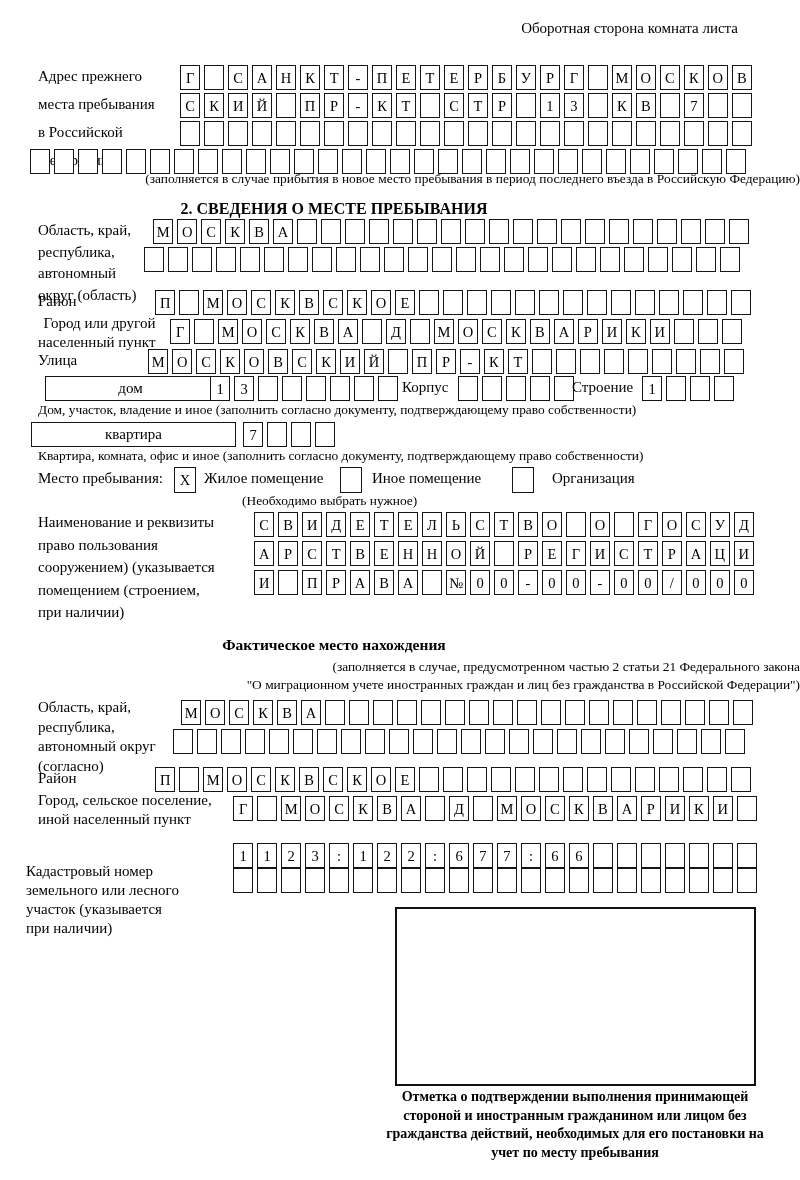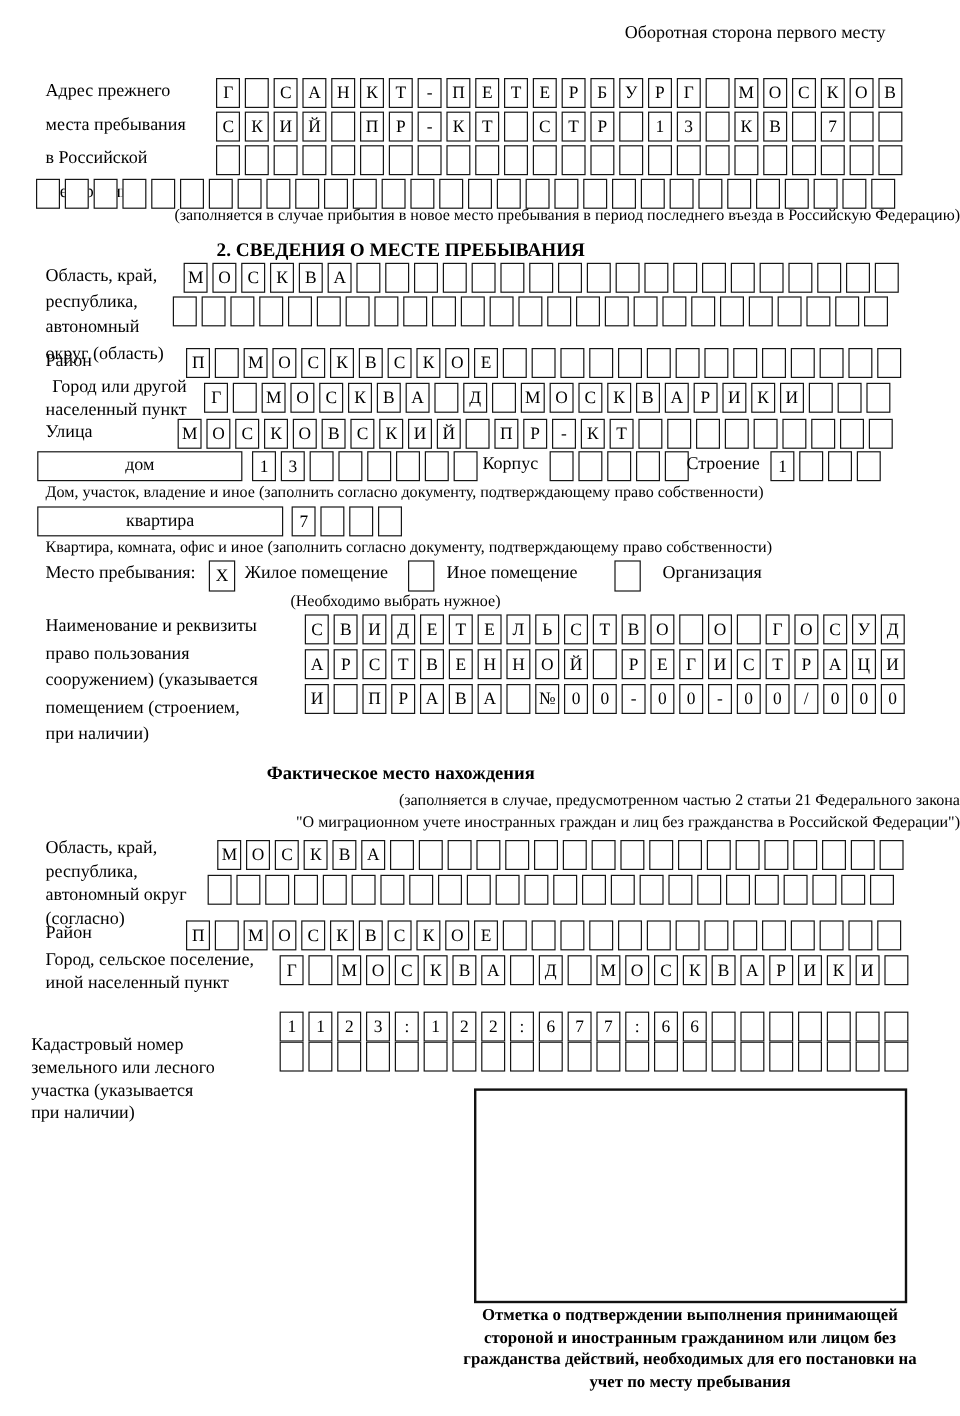--- a/index.html
+++ b/index.html
@@ -19,21 +19,21 @@
         display:flex;align-items:center;justify-content:center;font-size:15px;background:#fff;}
   .inline-lbl{position:absolute;font-size:15px;white-space:nowrap;}
   .stamp-box{position:absolute;border:2px solid #111;background:#fff;}
   .stamp-cap{position:absolute;font-size:14px;font-weight:600;text-align:center;line-height:18.5px;}
 </style>
 </head>
 <body>
 
 <div class="page">
 
-  <div class="note" style="top:20px;right:62px;">Оборотная сторона первого месту</div>
+  <div class="note" style="top:20px;right:62px;">Оборотная сторона комната листа</div>
 
   <div class="lbl" style="left:38px;top:62px;line-height:28px;">
       <div>Адрес прежнего</div>
       <div>места пребывания</div>
       <div>в Российской</div>
       <div>Федерации</div>
     </div>
 
   <div class="boxrow" style="left:180px;top:65px;">
       <span class="cell">Г</span>
@@ -293,21 +293,21 @@
       <span class="cell"></span>
       <span class="cell"></span>
       <span class="cell"></span>
       <span class="cell"></span>
       <span class="cell"></span>
       <span class="cell"></span>
       <span class="cell"></span>
       <span class="cell"></span>
     </div>
 
-  <div class="widebox" style="left:31px;top:376px;width:171px;font-family:Liberation Serif, serif;">дом</div>
+  <div class="widebox" style="left:45px;top:376px;width:171px;font-family:Liberation Serif, serif;">дом</div>
   <div class="boxrow" style="left:210px;top:376px;">
       <span class="cell">1</span>
       <span class="cell">3</span>
       <span class="cell"></span>
       <span class="cell"></span>
       <span class="cell"></span>
       <span class="cell"></span>
       <span class="cell"></span>
       <span class="cell"></span>
     </div>
@@ -549,21 +549,21 @@
       <span class="cell">Р</span>
       <span class="cell">И</span>
       <span class="cell">К</span>
       <span class="cell">И</span>
       <span class="cell"></span>
     </div>
 
   <div class="lbl" style="left:26px;top:833px;line-height:19px;margin-top:29px;">
       <div>Кадастровый номер</div>
       <div>земельного или лесного</div>
-      <div>участка (указывается</div>
+      <div>участок (указывается</div>
       <div>при наличии)</div>
     </div>
   <div class="boxrow" style="left:233px;top:843px;">
       <span class="cell">1</span>
       <span class="cell">1</span>
       <span class="cell">2</span>
       <span class="cell">3</span>
       <span class="cell">:</span>
       <span class="cell">1</span>
       <span class="cell">2</span>

